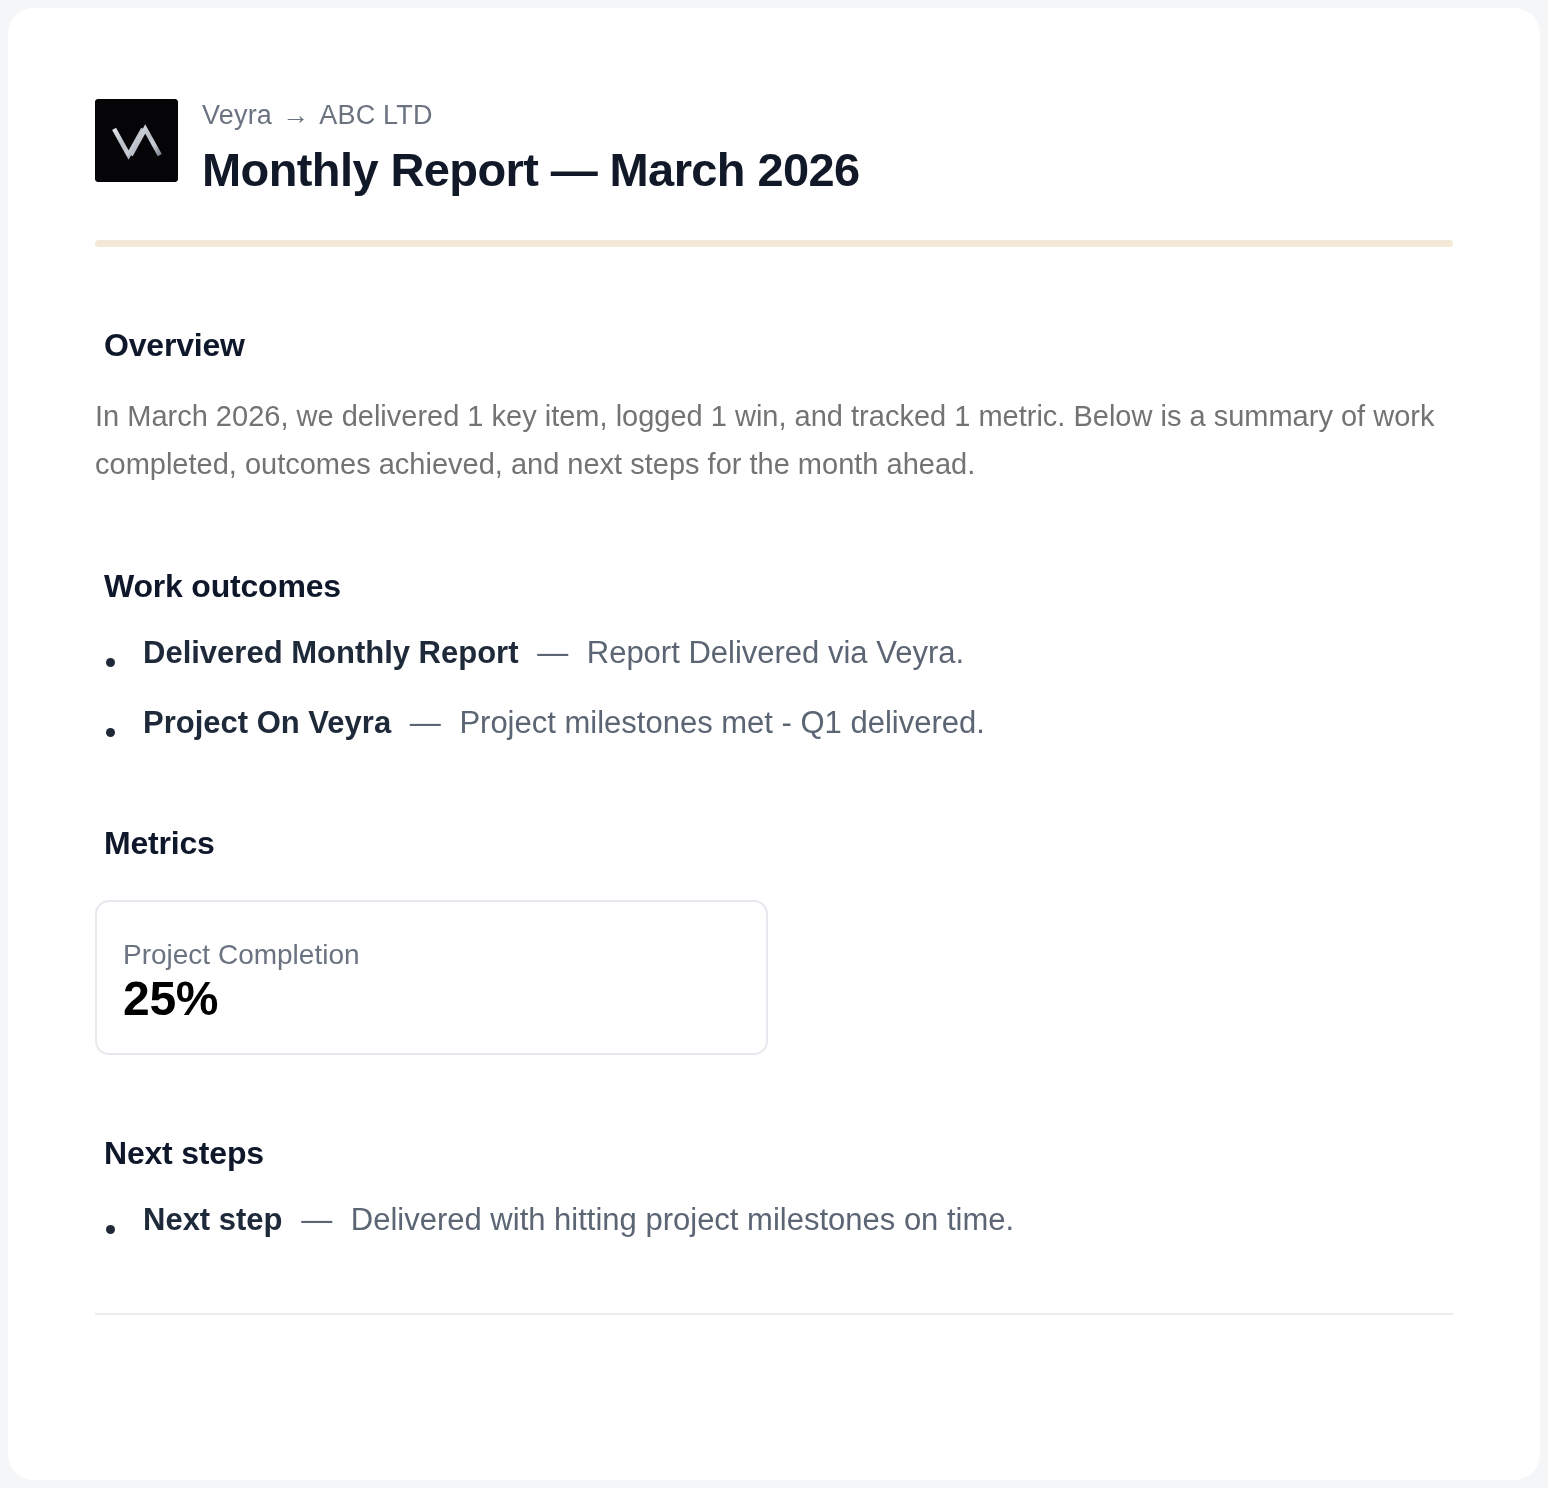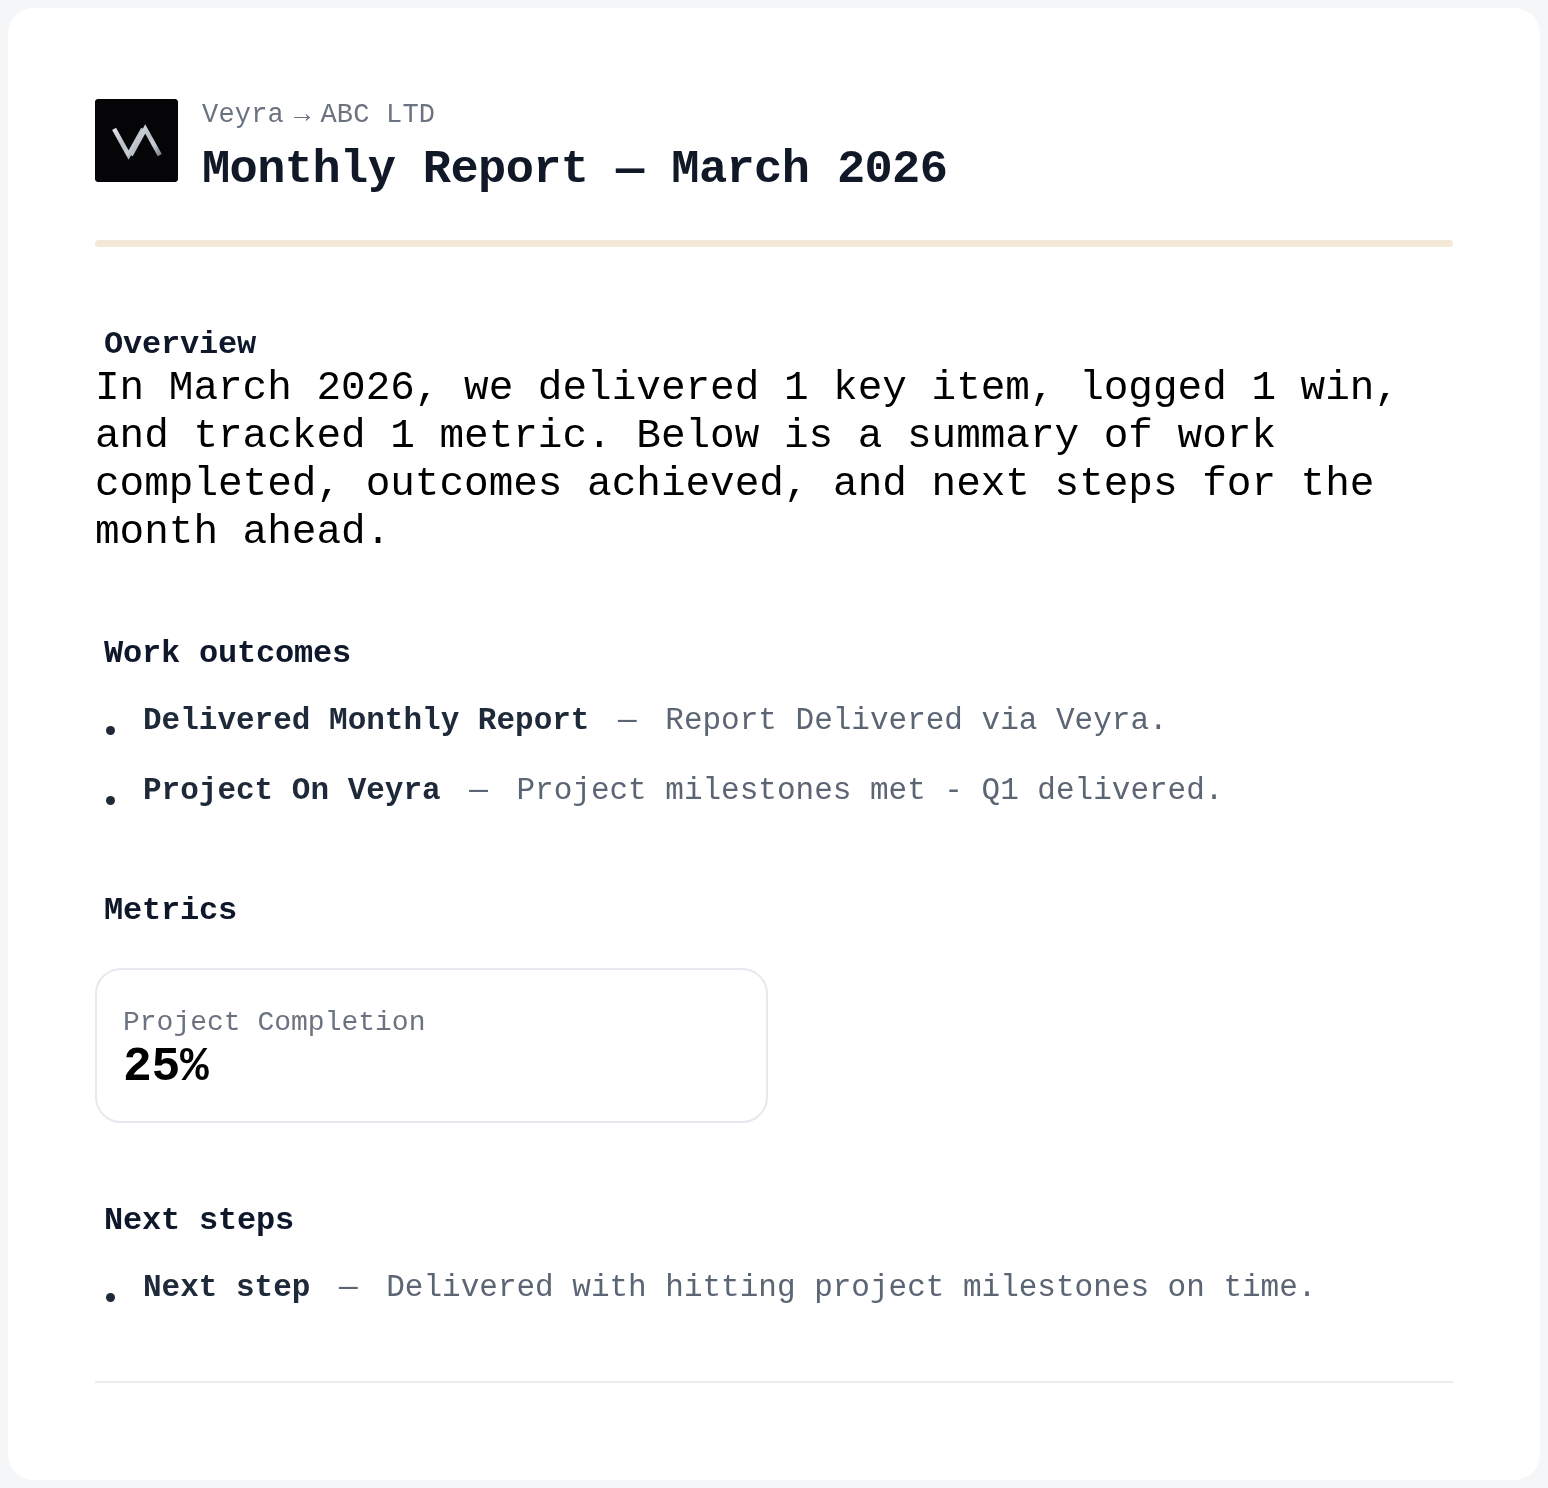--- a/index.html
+++ b/index.html
@@ -7,21 +7,20 @@
   body {
     background: #f5f6f8;
     font-family: "Liberation Sans", "DejaVu Sans", sans-serif;
     -webkit-font-smoothing: antialiased;
   }
   .page {
     position: relative;
     width: 1548px;
     height: 1488px;
     background: #f5f6f8;
-    font-family: Liberation Mono, monospace;
   }
   .report-card {
     position: absolute;
     left: 8px; top: 8px; right: 8px; bottom: 8px;
     background: #ffffff;
     border-radius: 26px;
     padding: 91px 87px 0 87px;
     overflow: hidden;
   }
   
@@ -61,23 +60,24 @@
   .section-heading {
     margin-top: 79px;
     font-size: 32px;
     line-height: 38px;
     font-weight: 700;
     letter-spacing: -0.2px;
     color: #0f172a;
     margin-left: 9px;
   }
   .body-paragraph {
-    font-size: 41px;
+    margin-top: 28px;
+    font-size: 29px;
     line-height: 48px;
-    color: #000000;
+    color: #737373;
     max-width: 1380px;
   }
   .bullet-list { margin-top: 26px; list-style: none; }
   .bullet-item {
     display: flex;
     align-items: center;
     font-size: 31px;
     line-height: 44px;
   }
   .bullet-dot {
@@ -89,21 +89,21 @@
   }
   .bullet-title { font-weight: 700; color: #1e2939; }
   .bullet-sep { color: #5b6573; margin: 0 10px; }
   .bullet-desc { color: #5b6573; }
   
   .metric-card {
     margin-top: 38px;
     width: 673px;
     min-height: 141px;
     border: 2px solid #e7e9ee;
-    border-radius: 26px;
+    border-radius: 14px;
     padding: 36px 26px 30px 26px;
   }
   .metric-label {
     font-size: 28px;
     line-height: 33px;
     color: #6b7280;
   }
   .metric-value {
     margin-top: 4px;
     font-size: 48px;

